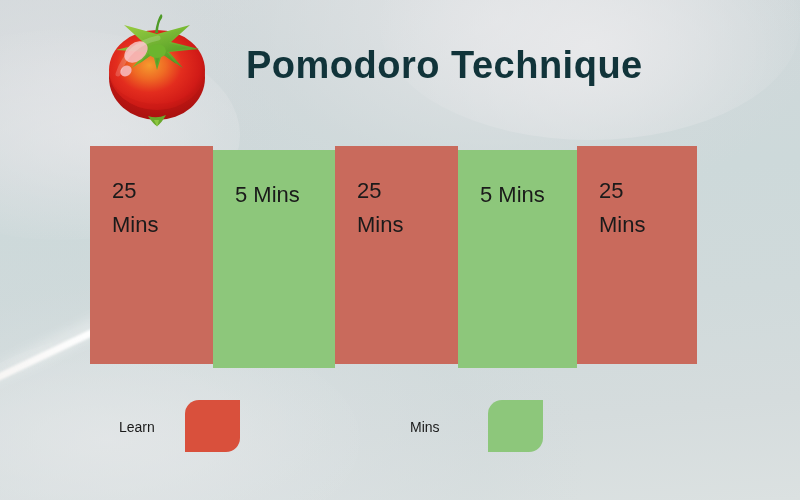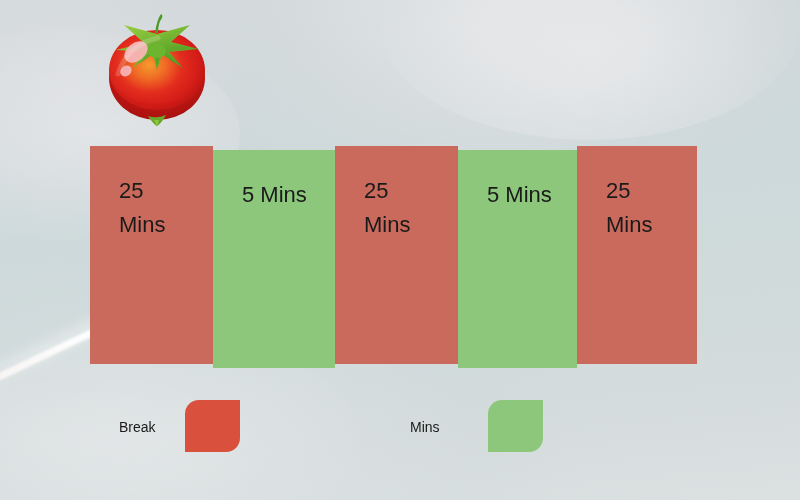--- a/index.html
+++ b/index.html
@@ -117,21 +117,21 @@
   }
   .block {
     position: absolute;
     top: 0;
     box-sizing: border-box;
     padding: 28px 0 0 22px;
     font-size: 22px;
     line-height: 1.55;
     color: #1a1a1a;
   }
-  .block .ln { display: block; margin-left: 7px; }
+  .block .ln { display: block; }
 
   
   .legend-label {
     position: absolute;
     font-size: 14px;
     color: #1a1a1a;
   }
   .legend-swatch {
     position: absolute;
     width: 55px;
@@ -192,20 +192,21 @@
       </g>
 
       <path d="M59 25 q2 -14 6 -19 q2 1 1 4 q-4 5 -4 15 z" fill="#4e9a27"></path>
 
       <ellipse cx="40" cy="44" rx="13" ry="9" transform="rotate(-38 40 44)" fill="#f6b8bb" opacity="0.92"></ellipse>
       <ellipse cx="30" cy="63" rx="6" ry="5" transform="rotate(-38 30 63)" fill="#f6b8bb" opacity="0.9"></ellipse>
       <path d="M22 66 q10 -30 40 -36" stroke="rgba(255,255,255,0.18)" stroke-width="5" fill="none" stroke-linecap="round"></path>
     </svg>
   </div>
 
+  <div class="title">Pomodoro Technique</div>
 
   <div class="timeline">
 
     <div class="block" style="left:0px; width:123px; height:218px; background:#c96a5c;">
       <span class="ln">25</span>
       <span class="ln">Mins</span>
     </div>
 
     <div class="block" style="left:123px; top:4px; width:122px; height:218px; background:#8dc77b;">
       <span class="ln">5 Mins</span>
@@ -219,19 +220,19 @@
     <div class="block" style="left:368px; top:4px; width:119px; height:218px; background:#8dc77b;">
       <span class="ln">5 Mins</span>
     </div>
 
     <div class="block" style="left:487px; width:120px; height:218px; background:#c96a5c;">
       <span class="ln">25</span>
       <span class="ln">Mins</span>
     </div>
   </div>
 
-  <div class="legend-label" style="left:119px; top:419px;">Break</div>
+  <div class="legend-label" style="left:119px; top:419px;">Learn</div>
   <div class="legend-swatch" style="left:185px; top:400px; background:#d9503c;"></div>
 
   <div class="legend-label" style="left:410px; top:419px;">Mins</div>
   <div class="legend-swatch" style="left:488px; top:400px; background:#8dc77b;"></div>
 
 </div>
 
 </body></html>

